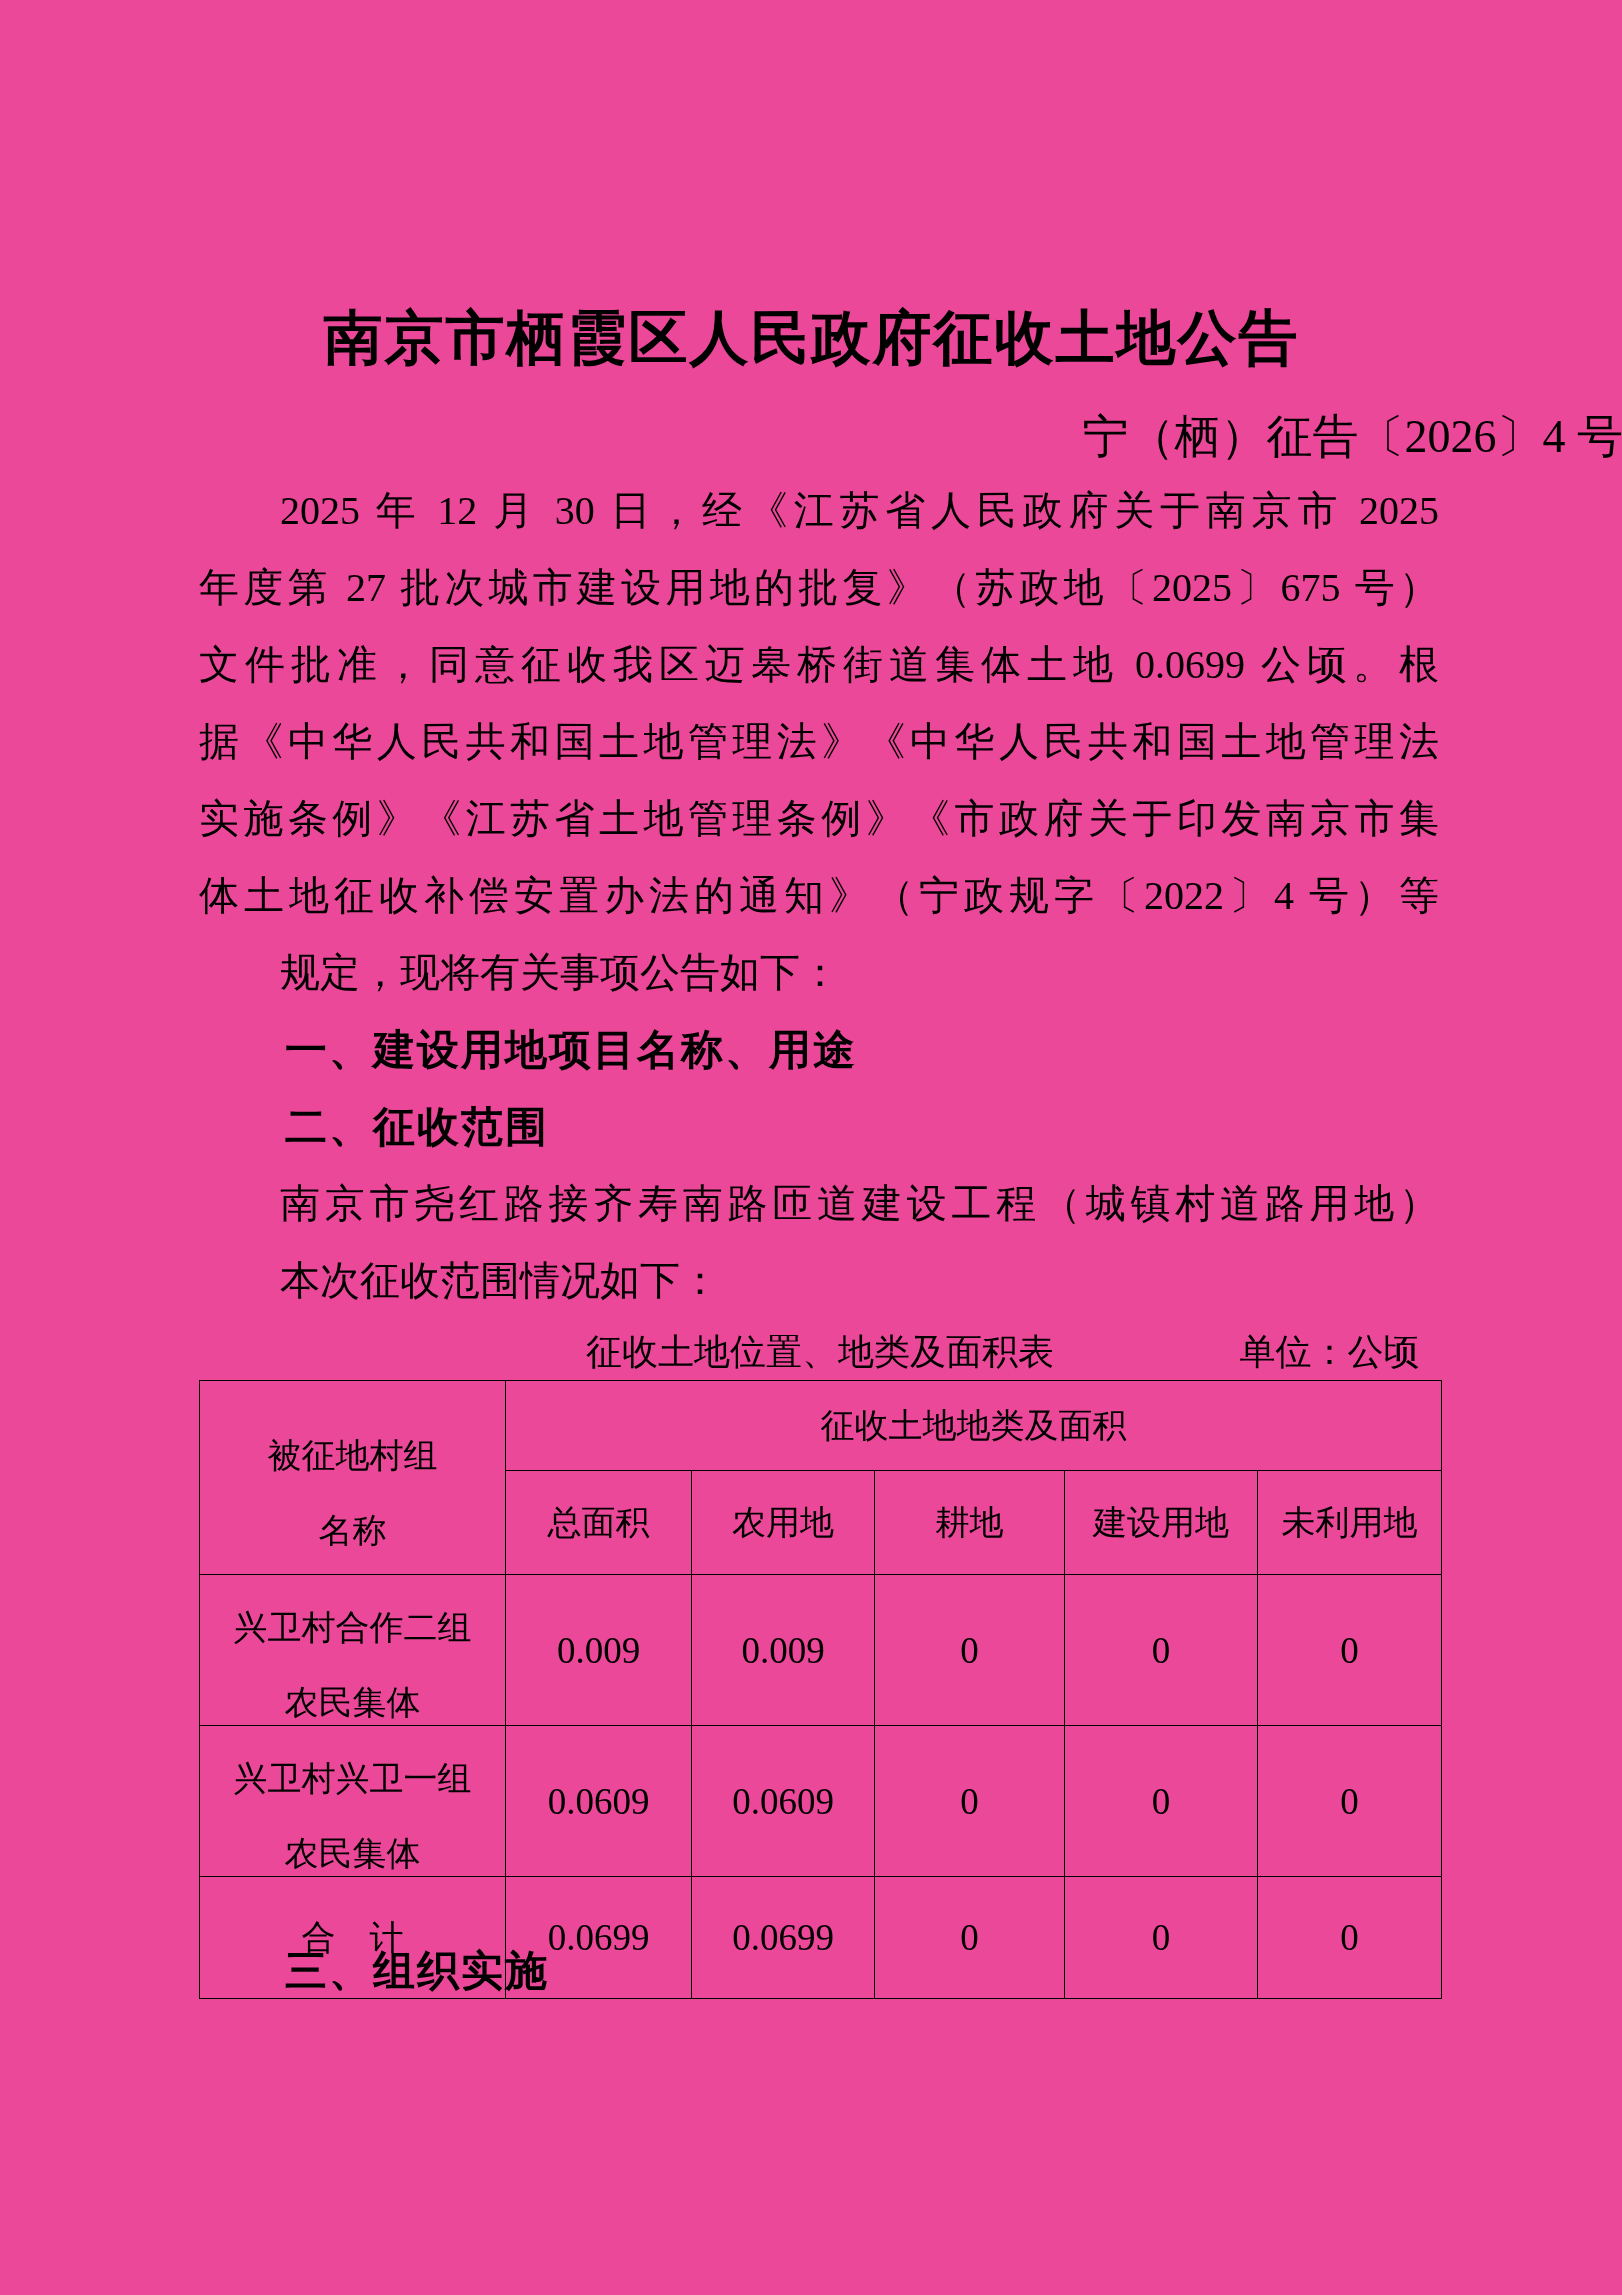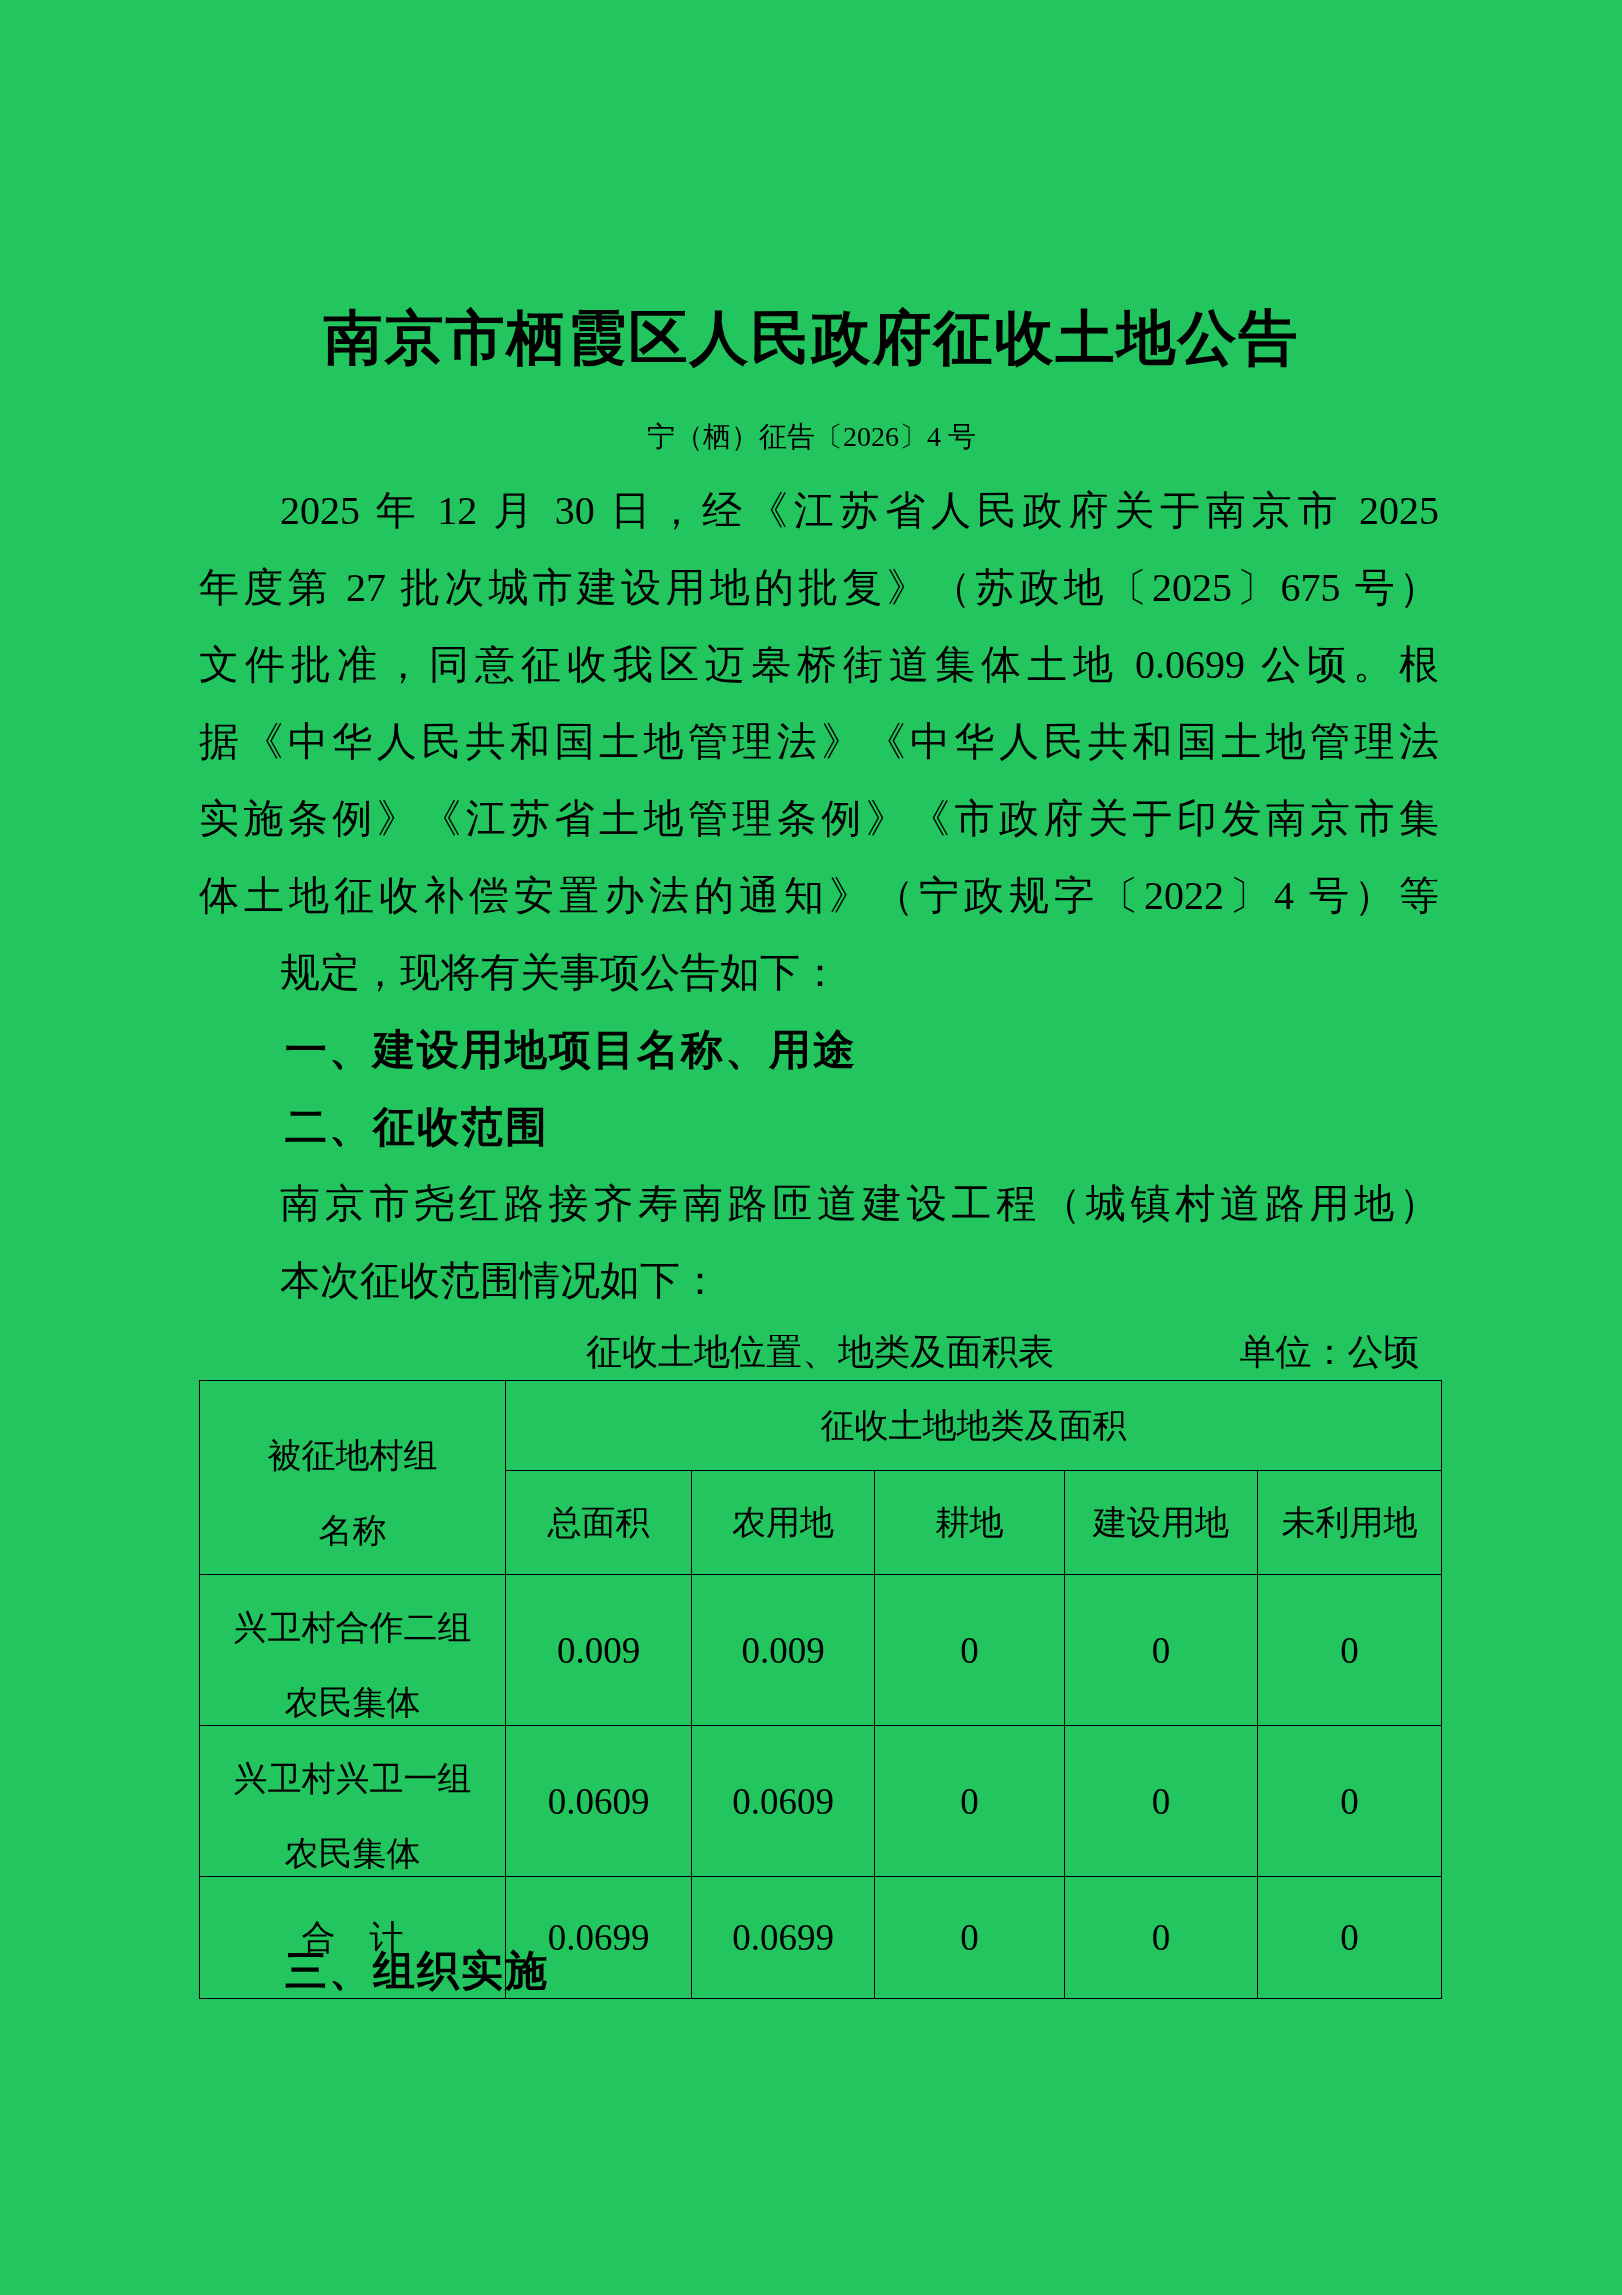--- a/index.html
+++ b/index.html
@@ -1,20 +1,20 @@
 <!DOCTYPE html>
 <html style="font-size:8.2px"><head>
 <meta charset="utf-8">
 <style>
   html, body { margin: 0; padding: 0; background: #ffffff; }
   .page {
     position: relative;
     width: 1623px;
     height: 2295px;
-    background: #22c55e;
+    background: #ec4899;
     color: #000000;
     font-family: "Liberation Serif", "DejaVu Serif", serif;
     overflow: hidden;
   }
   .doc-title {
     position: absolute;
     top: 297px; left: 0;
     width: 100%;
     height: 82px;
     line-height: 82px;
@@ -24,22 +24,22 @@
     font-weight: bold;
     letter-spacing: 2px;
     font-family: "Liberation Serif", "DejaVu Serif", serif;
   }
   .doc-number {
     position: absolute;
     top: 404px; left: 0;
     width: 100%;
     height: 66px;
     line-height: 66px;
-    text-align: center;
-    font-size: 28px;
+    text-align: right;
+    font-size: 46px;
   }
   .body-block {
     position: absolute;
     top: 472px; left: 199px;
     width: 1240px;
   }
   .line {
     height: 77px;
     line-height: 77px;
     font-size: 40px;

